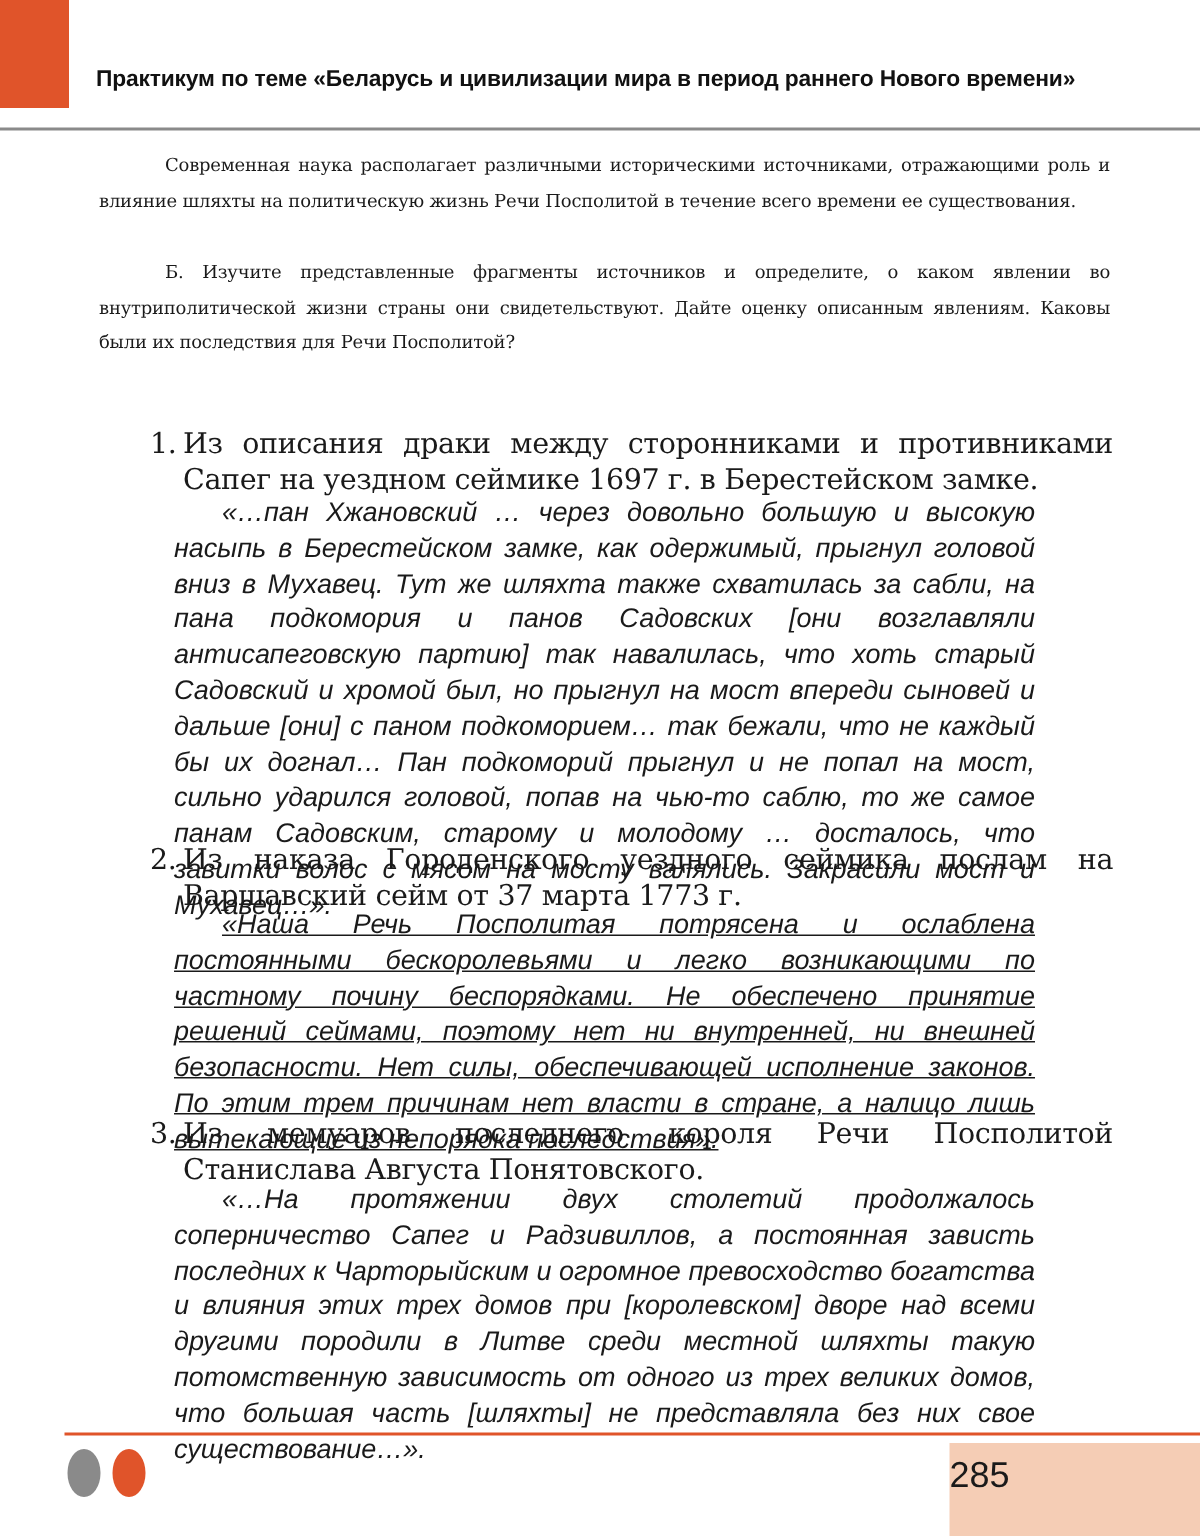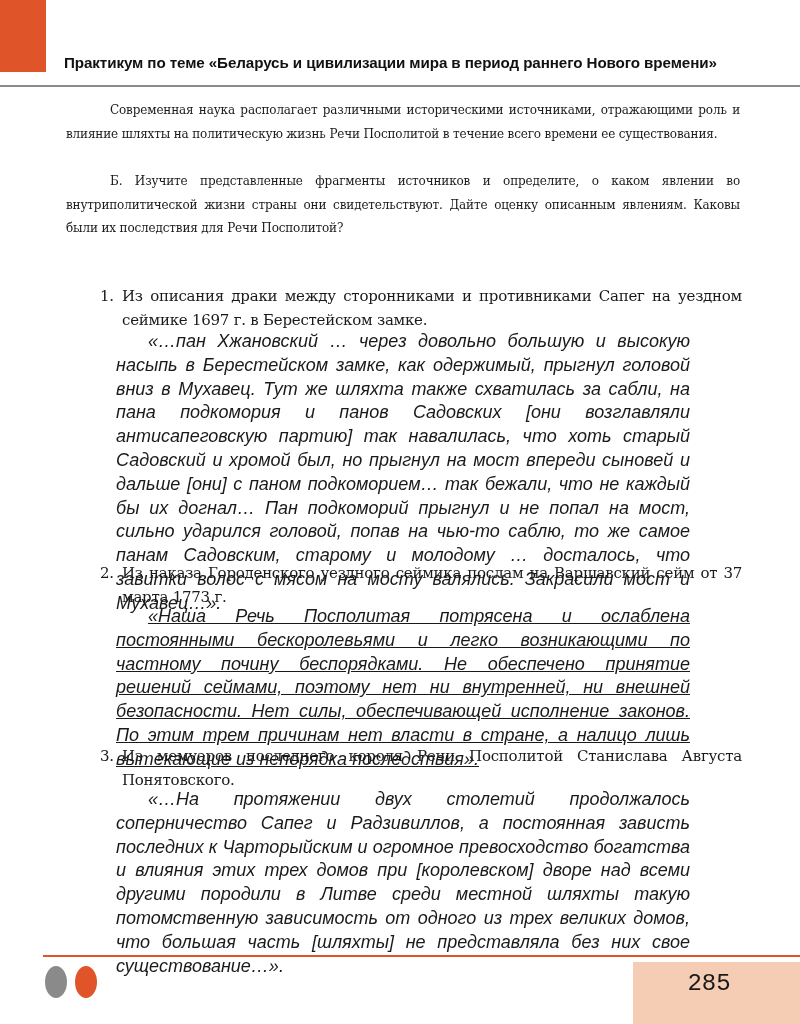--- a/index.html
+++ b/index.html
@@ -6,38 +6,38 @@
     body {
       width: 800px; height: 1024px; position: relative; overflow: hidden;
       background: #ffffff; color: #1a1a1a;
       font-family: "DejaVu Serif", serif;
     }
     .corner-bar {
       position: absolute; left: 0; top: 0; width: 46px; height: 72px;
       background: #e0542a;
     }
     .running-head {
-      position: absolute; left: 64px; top: 54px; width: 720px;
+      position: absolute; left: 64px; top: 44px; width: 720px;
       font-family: "Liberation Sans", sans-serif; font-weight: bold;
       font-size: 15.2px; color: #111; white-space: nowrap; letter-spacing: -0.1px;
     }
     .head-rule {
       position: absolute; left: 0; top: 85px; width: 800px; height: 2px;
       background: #8a8a8a;
     }
     .body-text {
       position: absolute; left: 66px; width: 674px;
       font-family: "DejaVu Serif", serif; font-size: 12px; line-height: 23.5px;
       text-align: justify; color: #1a1a1a; margin: 0;
       letter-spacing: -0.15px;
     }
     .indent { text-indent: 44px; }
     .item-title {
       position: absolute; left: 100px; width: 620px;
-      font-family: "DejaVu Serif", serif; font-size: 15px; line-height: 24px;
+      font-family: "DejaVu Serif", serif; font-size: 19px; line-height: 24px;
       text-align: justify; color: #1a1a1a; margin: 0;
       padding-left: 22px; text-indent: -22px; letter-spacing: -0.25px;
     }
     .item-num { display: inline-block; width: 22px; text-indent: 0; }
     .quote {
       position: absolute; left: 116px; width: 574px;
       font-family: "Liberation Sans", sans-serif; font-style: italic;
       font-size: 18px; line-height: 23.8px; text-align: justify;
       color: #1a1a1a; margin: 0; text-indent: 32px;
     }
@@ -48,22 +48,22 @@
     .dot {
       position: absolute; top: 966px; width: 22px; height: 32px; border-radius: 50%;
     }
     .dot-gray { left: 45px; background: #8a8a8a; }
     .dot-orange { left: 75px; background: #e0542a; }
     .page-box {
       position: absolute; left: 633px; top: 962px; width: 167px; height: 62px;
       background: #f5cdb5;
     }
     .page-num {
-      position: absolute; left: 0; top: 8px; width: 152px; text-align: center;
-      font-family: Liberation Mono, monospace; font-size: 24px; color: #1a1a1a;
+      position: absolute; left: 0; top: 8px; width: 152px; text-align: left;
+      font-family: Liberation Sans, sans-serif; font-size: 24px; color: #1a1a1a;
     }
   </style>
 </head>
 <body>
 
 <div class="corner-bar"></div>
 <div class="running-head">Практикум по теме «Беларусь и цивилизации мира в период раннего Нового времени»</div>
 <div class="head-rule"></div>
 
 <p class="body-text indent" style="top:99px;">Современная наука располагает различными историческими источниками, отражающими роль и влияние шляхты на политическую жизнь Речи Посполитой в течение всего времени ее существования.</p>

